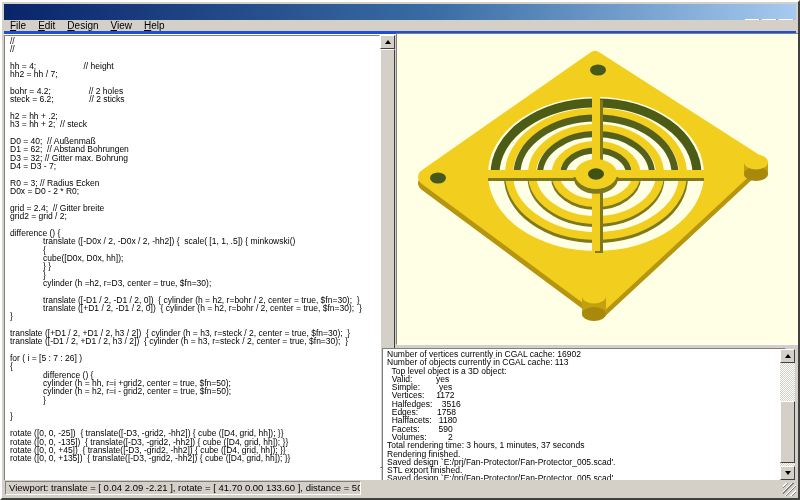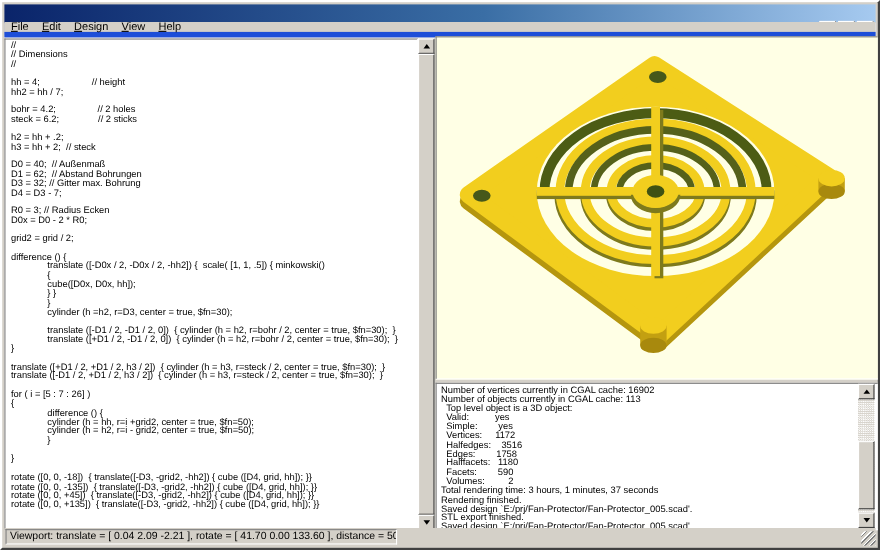--- a/index.html
+++ b/index.html
@@ -27,21 +27,21 @@
   .winbtn { width:15px; height:13px; background:#d4d0c8;
     border:1px solid; border-color:#ffffff #404040 #404040 #ffffff;
     position:relative; font-size:9px; line-height:10px; text-align:center; color:#000; }
   .glyph-min { position:absolute; left:3px; bottom:2px; width:6px; height:2px; background:#000; }
   .glyph-max { position:absolute; left:3px; top:2px; width:8px; height:7px;
     border:1px solid #000; border-top-width:2px; }
   .glyph-close { font-weight:bold; font-size:10px; line-height:11px; }
   
   .menubar { position:absolute; left:2px; top:18px; right:2px; height:14px;
     display:flex; align-items:center; font-size:10px; background:#d4d0c8;
-    border-bottom:5px solid #1d4ed8; box-shadow:0 1px 0 #ffffff; }
+    border-bottom:3px solid #1d4ed8; box-shadow:0 1px 0 #ffffff; }
   .menu-item { padding:1px 6px; color:#000; }
   .menu-item::first-letter { text-decoration:underline; }
   
   .editor {
     position:absolute; left:2px; top:33px; width:376px; height:447px;
     background:#fff; border:1px solid; border-color:#808080 #ffffff #ffffff #808080;
     overflow:hidden; padding:1px 0 0 5px;
   }
   .code-line { white-space:pre; font-size:8.5px; line-height:8.35px; height:8.35px; color:#000; }
   
@@ -56,21 +56,21 @@
   .tri-up { width:0;height:0;border-left:3px solid transparent;border-right:3px solid transparent;border-bottom:4px solid #000; }
   .tri-dn { width:0;height:0;border-left:3px solid transparent;border-right:3px solid transparent;border-top:4px solid #000; }
   .sb-thumb { position:absolute; left:0; width:15px; background:#d4d0c8;
     border:1px solid; border-color:#ffffff #404040 #404040 #ffffff; }
   .editor-sb .sb-thumb { top:14px; height:419px; }
   .console-sb .sb-thumb { top:52px; height:62px; }
   
   .view3d { position:absolute; left:394px; top:31px; width:404px; height:312px;
     background:#ffffe5; border:1px solid; border-color:#808080 #ffffff #ffffff #808080; overflow:hidden; }
   
-  .console { position:absolute; left:394px; top:346px; width:404px; height:134px;
+  .console { position:absolute; left:380px; top:346px; width:404px; height:134px;
     background:#fff; border:1px solid; border-color:#808080 #ffffff #ffffff #808080;
     overflow:hidden; padding:1px 16px 0 4px; }
   .console-line { white-space:pre; font-size:8.5px; line-height:8.3px; height:8.3px; color:#000; }
   
   .statusbar { position:absolute; left:2px; right:2px; bottom:2px; height:16px;
     background:#d4d0c8; display:flex; align-items:center; }
   .status-panel { margin-left:1px; height:14px; width:356px;
     border:1px solid; border-color:#808080 #ffffff #ffffff #808080;
     font-size:9.5px; line-height:12px; padding:0 3px; white-space:nowrap; overflow:hidden; }
   .resize-grip { position:absolute; right:0; bottom:0; width:13px; height:13px;
@@ -98,40 +98,40 @@
   <div class="menubar">
     <div class="menu-item">File</div>
     <div class="menu-item">Edit</div>
     <div class="menu-item">Design</div>
     <div class="menu-item">View</div>
     <div class="menu-item">Help</div>
   </div>
 
   <div class="editor">
       <div class="code-line">//</div>
-      <div class="code-line">// Dimensions</div>
       <div class="code-line">//</div>
       <div class="code-line">&nbsp;</div>
       <div class="code-line">hh = 4;                    // height</div>
       <div class="code-line">hh2 = hh / 7;</div>
       <div class="code-line">&nbsp;</div>
       <div class="code-line">bohr = 4.2;                // 2 holes</div>
       <div class="code-line">steck = 6.2;               // 2 sticks</div>
       <div class="code-line">&nbsp;</div>
       <div class="code-line">h2 = hh + .2;</div>
       <div class="code-line">h3 = hh + 2;  // steck</div>
       <div class="code-line">&nbsp;</div>
       <div class="code-line">D0 = 40;  // Außenmaß</div>
       <div class="code-line">D1 = 62;  // Abstand Bohrungen</div>
       <div class="code-line">D3 = 32; // Gitter max. Bohrung</div>
       <div class="code-line">D4 = D3 - 7;</div>
       <div class="code-line">&nbsp;</div>
       <div class="code-line">R0 = 3; // Radius Ecken</div>
       <div class="code-line">D0x = D0 - 2 * R0;</div>
       <div class="code-line">&nbsp;</div>
+      <div class="code-line">grid = 2.4;  // Gitter breite</div>
       <div class="code-line">grid2 = grid / 2;</div>
       <div class="code-line">&nbsp;</div>
       <div class="code-line">difference () {</div>
       <div class="code-line">              translate ([-D0x / 2, -D0x / 2, -hh2]) {  scale( [1, 1, .5]) { minkowski()</div>
       <div class="code-line">              {</div>
       <div class="code-line">              cube([D0x, D0x, hh]);</div>
       <div class="code-line">              } }</div>
       <div class="code-line">              }</div>
       <div class="code-line">              cylinder (h =h2, r=D3, center = true, $fn=30);</div>
       <div class="code-line">&nbsp;</div>
@@ -144,21 +144,21 @@
       <div class="code-line">&nbsp;</div>
       <div class="code-line">for ( i = [5 : 7 : 26] )</div>
       <div class="code-line">{</div>
       <div class="code-line">              difference () {</div>
       <div class="code-line">              cylinder (h = hh, r=i +grid2, center = true, $fn=50);</div>
       <div class="code-line">              cylinder (h = h2, r=i - grid2, center = true, $fn=50);</div>
       <div class="code-line">              }</div>
       <div class="code-line">&nbsp;</div>
       <div class="code-line">}</div>
       <div class="code-line">&nbsp;</div>
-      <div class="code-line">rotate ([0, 0, -18])  { translate([-D3, -grid2, -hh2]) { cube ([D4, grid, hh]); }}</div>
+      <div class="code-line">rotate ([0, 0, -25])  { translate([-D3, -grid2, -hh2]) { cube ([D4, grid, hh]); }}</div>
       <div class="code-line">rotate ([0, 0, -135])  { translate([-D3, -grid2, -hh2]) { cube ([D4, grid, hh]); }}</div>
       <div class="code-line">rotate ([0, 0, +45])  { translate([-D3, -grid2, -hh2]) { cube ([D4, grid, hh]); }}</div>
       <div class="code-line">rotate ([0, 0, +135])  { translate([-D3, -grid2, -hh2]) { cube ([D4, grid, hh]); }}</div>
     </div>
 
   <div class="vscroll editor-sb">
     <div class="sb-btn top">
         <span class="tri-up"></span>
       </div>
     <div class="sb-thumb"></div>

